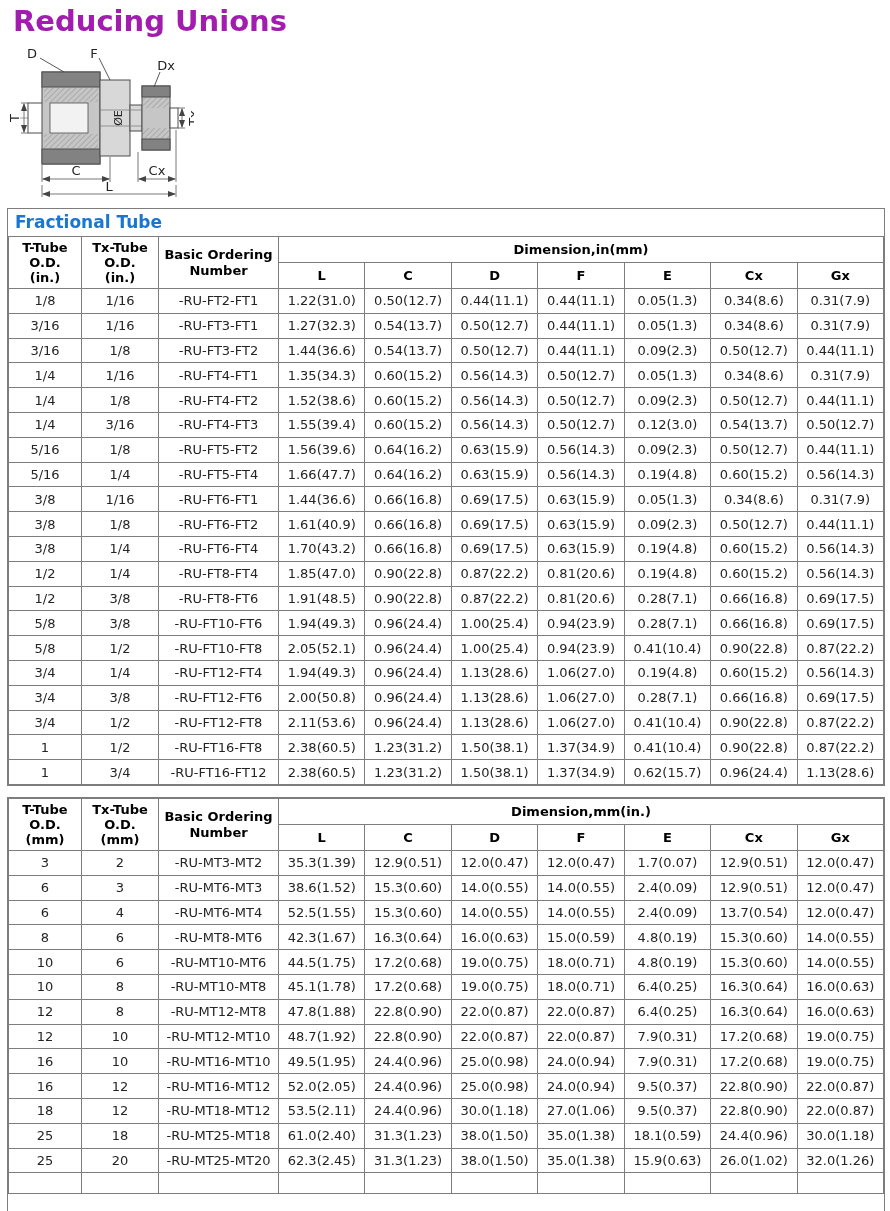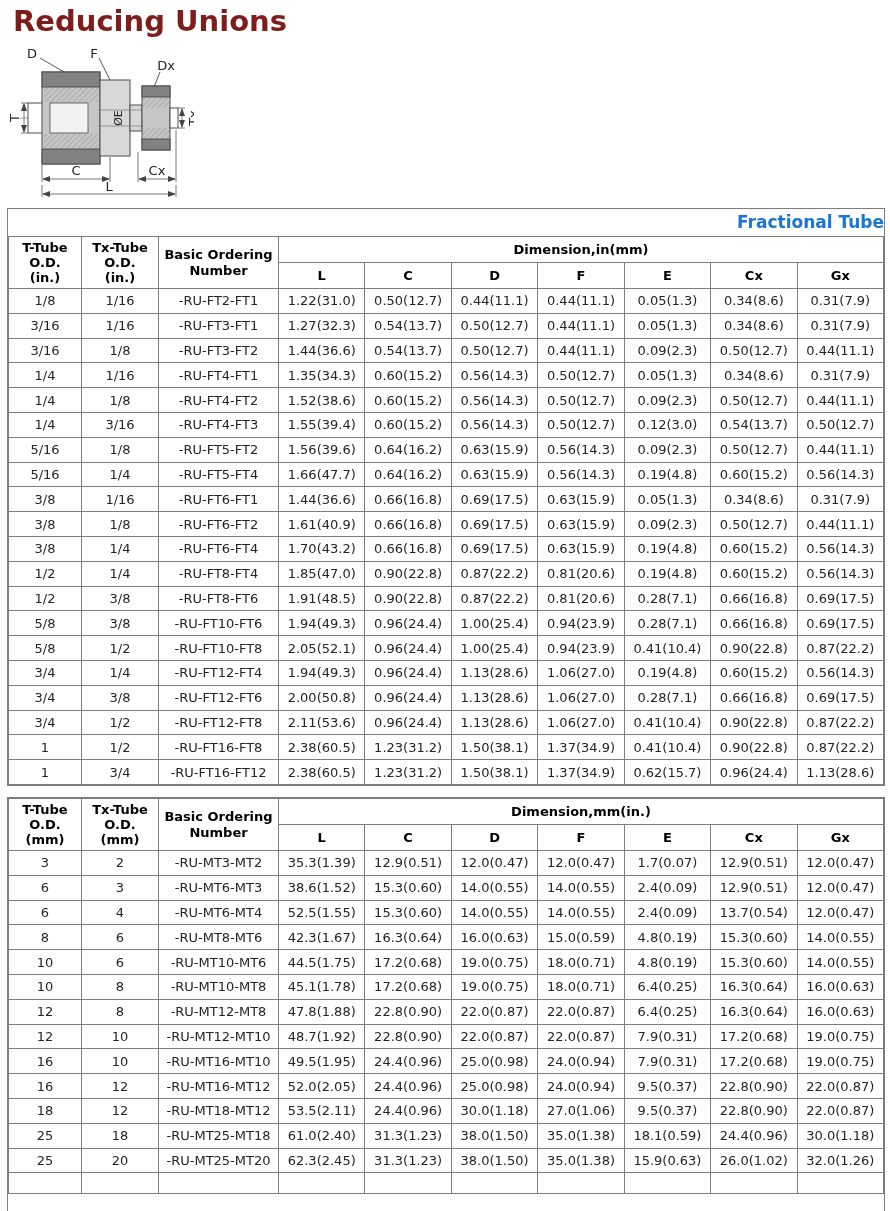--- a/index.html
+++ b/index.html
@@ -11,21 +11,21 @@
     background: #ffffff;
     font-family: "DejaVu Sans", "Liberation Sans", sans-serif;
     color: #1f1f1f;
   }
   .page-title {
     position: absolute;
     left: 13px;
     top: 4px;
     font-size: 29px;
     font-weight: bold;
-    color: #7f1d1d;
+    color: #a21caf;
     letter-spacing: 0px;
   }
   .diagram-wrap {
     position: absolute;
     left: 8px;
     top: 42px;
     width: 186px;
     height: 158px;
   }
   .section {
@@ -37,21 +37,20 @@
   }
   .section-fractional { top: 208px; }
   .section-metric { top: 797px; height: 414px; overflow: hidden; }
   .section-title {
     height: 27px;
     line-height: 27px;
     padding-left: 7px;
     font-size: 17px;
     font-weight: bold;
     color: #1a76d2;
-    text-align: right;
   }
   table.spec {
     width: 100%;
     border-collapse: collapse;
     table-layout: fixed;
     padding-left: 28px;
   }
   table.spec th, table.spec td {
     border: 1px solid #7d7d7d;
     text-align: center;

